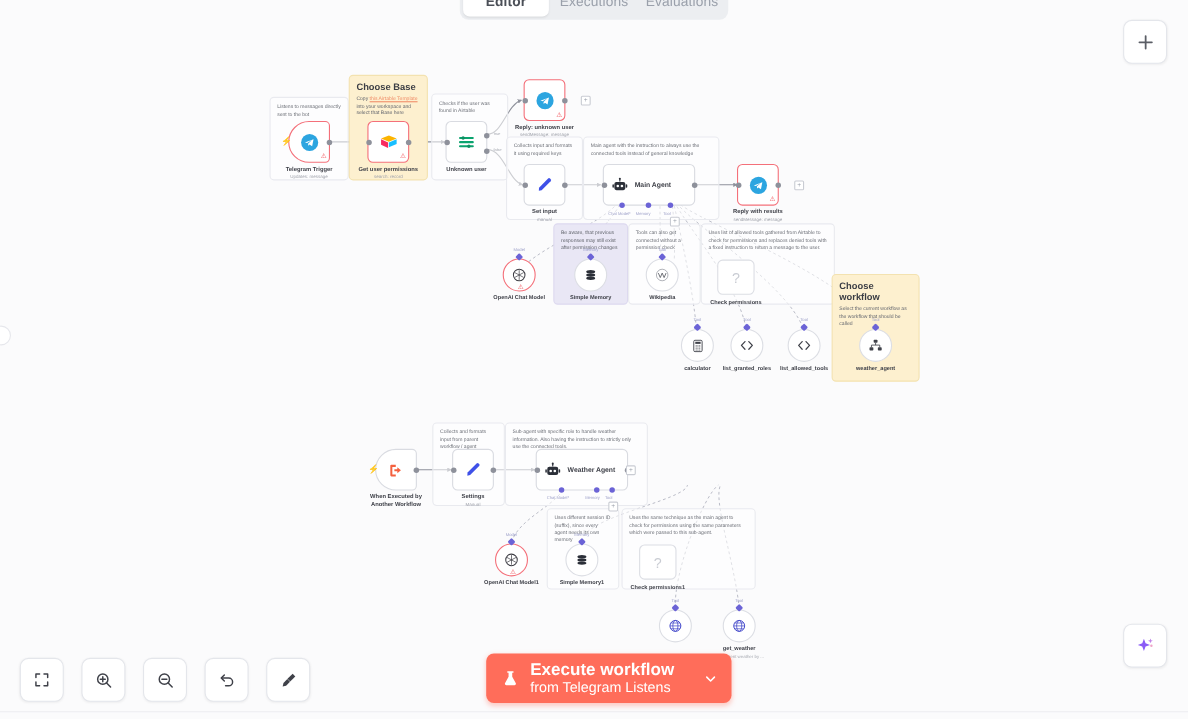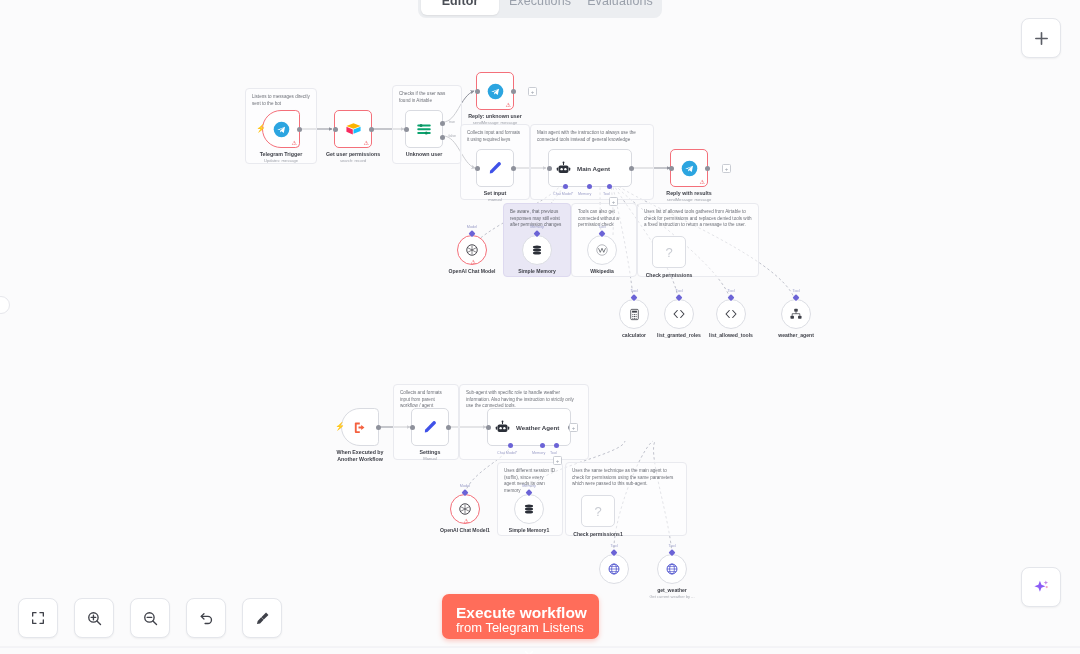--- a/index.html
+++ b/index.html
@@ -34,21 +34,20 @@
 
   .bottom-tools{position:absolute;left:18px;top:598px;display:flex;gap:16px;}
   .bottom-tools .sq-btn{position:relative;left:auto;top:auto;}
 
   
   #execute-workflow-button{
     position:absolute;left:442px;top:594px;height:45px;
     background:#ff6d5a;border-radius:7px;display:flex;align-items:center;
     padding:0 12px 0 14px;gap:10px;box-shadow:0 2px 5px rgba(255,109,90,.35);
     color:#fff;
-    flex-direction:column;
   }
   #execute-workflow-button .lines{display:flex;flex-direction:column;line-height:1.12;}
   .exec-line1{font-size:15.5px;font-weight:700;}
   .exec-line2{font-size:13px;font-weight:400;}
   .exec-chevron{margin-left:8px;padding-left:8px;display:flex;align-items:center;}
 
   
   #left-handle{
     position:absolute;left:-8px;top:296px;width:16px;height:16px;border-radius:50%;
     border:1px solid #e6e7ec;background:#fff;
@@ -161,20 +160,24 @@
   <div class="tabs">
     <div class="tab active">Editor</div>
     <div class="tab">Executions</div>
     <div class="tab">Evaluations</div>
   </div>
 
   <div class="sticky plain note-pad" style="left:245px;top:88px;width:72px;height:76px;">
     <p>Listens to messages directly sent to the bot</p>
   </div>
 
+  <div class="sticky yellow note-pad" style="left:317px;top:68px;width:72px;height:96px;">
+    <h4>Choose Base</h4>
+    <p><span>Copy </span><span class="lnk">this Airtable Template</span><span> into your workspace and select that Base here</span></p>
+  </div>
 
   <div class="sticky plain note-pad" style="left:392px;top:85px;width:70px;height:79px;">
     <p>Checks if the user was found in Airtable</p>
   </div>
 
   <div class="sticky plain note-pad" style="left:460px;top:124px;width:70px;height:76px;">
     <p>Collects input and formats it using required keys</p>
   </div>
 
   <div class="sticky plain note-pad" style="left:530px;top:124px;width:124px;height:76px;">
@@ -186,20 +189,24 @@
   </div>
 
   <div class="sticky plain note-pad" style="left:571px;top:203px;width:66px;height:74px;">
     <p>Tools can also get connected without a permission check</p>
   </div>
 
   <div class="sticky plain note-pad" style="left:637px;top:203px;width:122px;height:74px;">
     <p>Uses list of allowed tools gathered from Airtable to check for permissions and replaces denied tools with a fixed instruction to return a message to the user.</p>
   </div>
 
+  <div class="sticky yellow note-pad" style="left:756px;top:249px;width:80px;height:98px;">
+    <h4>Choose workflow</h4>
+    <p>Select the current workflow as the workflow that should be called</p>
+  </div>
 
   <div class="sticky plain note-pad" style="left:393px;top:384px;width:66px;height:76px;">
     <p>Collects and formats input from parent workflow / agent</p>
   </div>
 
   <div class="sticky plain note-pad" style="left:459px;top:384px;width:130px;height:76px;">
     <p>Sub-agent with specific role to handle weather information. Also having the instruction to strictly only use the connected tools.</p>
   </div>
 
   <div class="sticky plain note-pad" style="left:497px;top:462px;width:66px;height:74px;">

